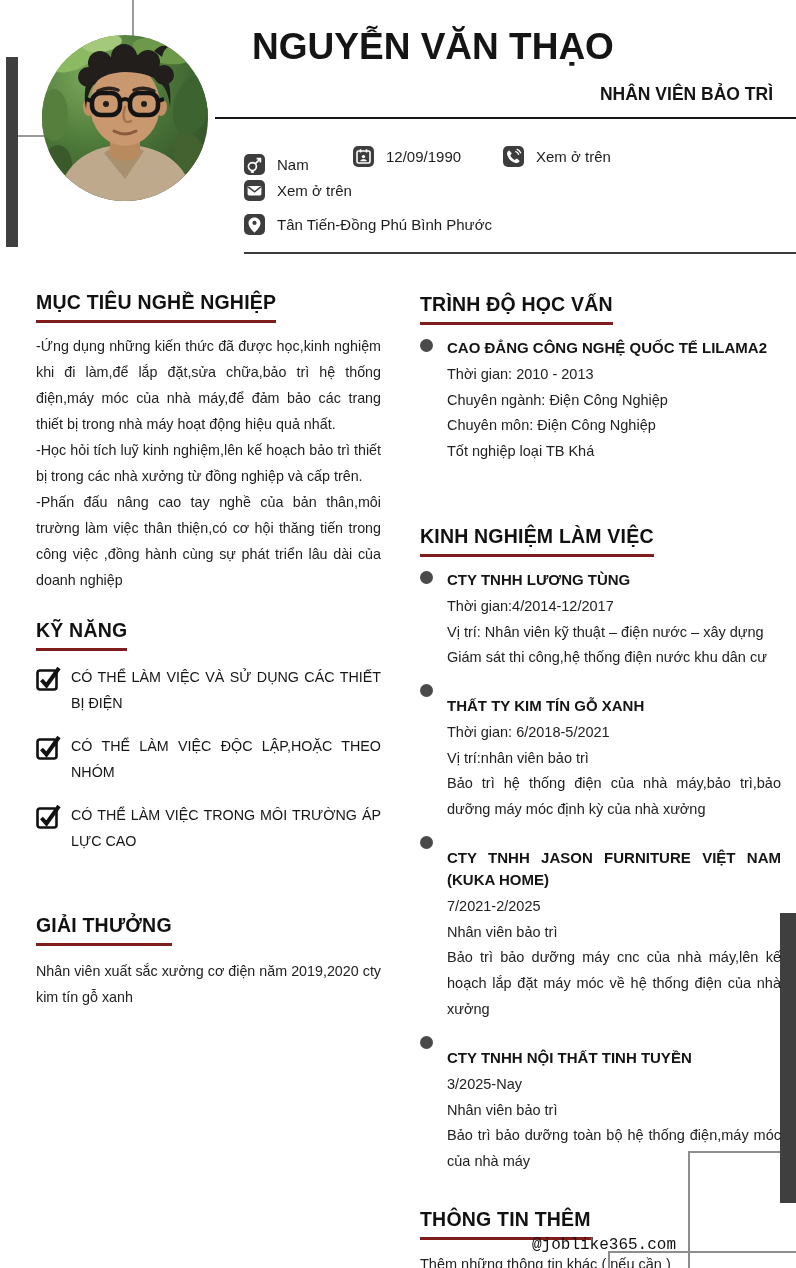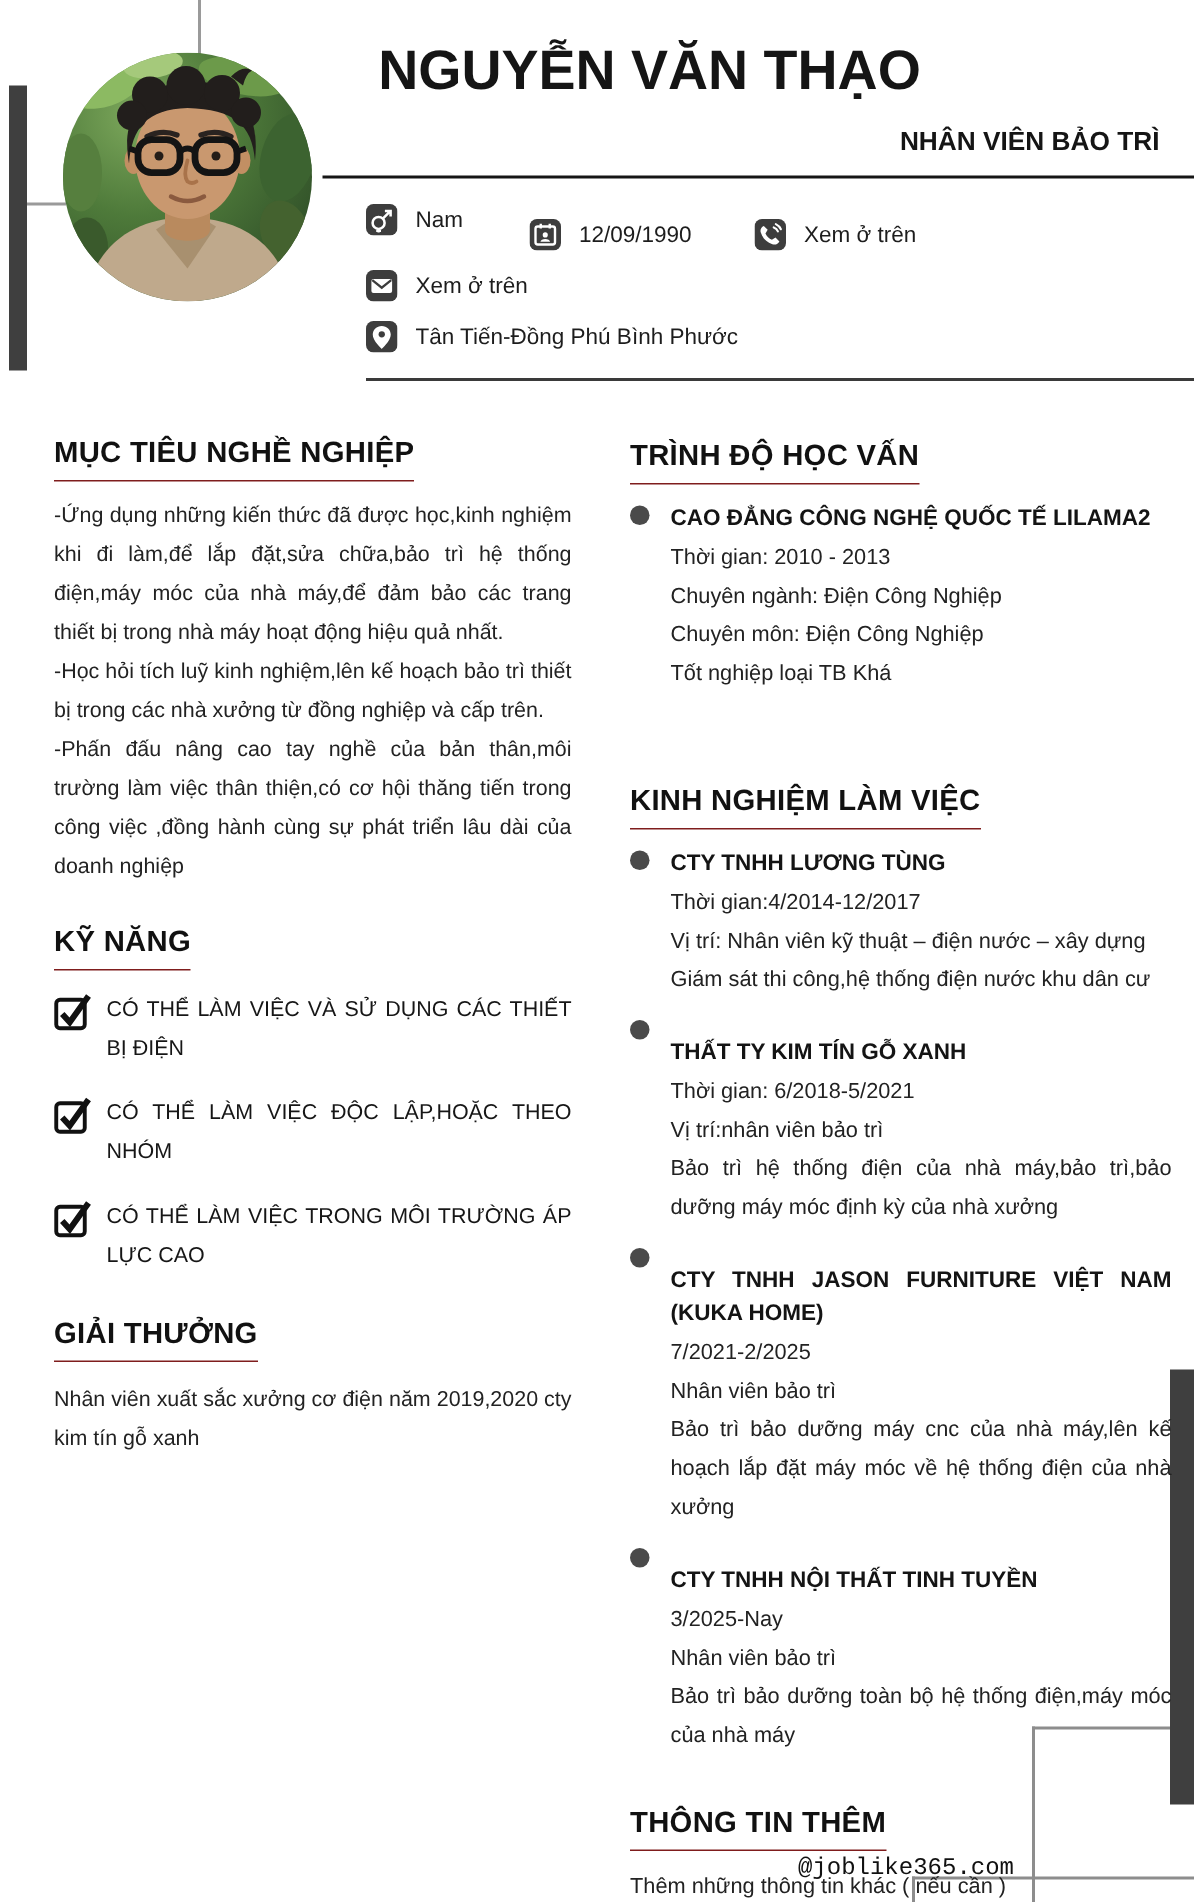--- a/index.html
+++ b/index.html
@@ -16,45 +16,45 @@
   .br-v2{position:absolute;left:608px;top:1251px;width:2px;height:17px;background:#8d8d8d;}
   
   .photo{position:absolute;left:42px;top:35px;width:166px;height:166px;border-radius:50%;
          overflow:hidden;z-index:2;}
   .name{position:absolute;left:0;top:26px;width:796px;text-align:center;font-size:37px;
         font-weight:700;letter-spacing:0px;color:#151515;padding-left:35px;}
   .job-title{position:absolute;right:23px;top:84px;font-size:17.5px;font-weight:700;color:#151515;}
   .title-divider{position:absolute;left:215px;top:117px;width:581px;height:2px;background:#161616;}
   .contact-divider{position:absolute;left:244px;top:252px;width:552px;height:1.5px;background:#3a3a3a;}
   .contact-group{position:absolute;display:flex;align-items:center;gap:12px;height:21px;}
-  .cg1{left:244px;top:136px;} .cg2{left:353px;top:146px;} .cg3{left:503px;top:146px;}
+  .cg1{left:244px;top:154px;} .cg2{left:353px;top:146px;} .cg3{left:503px;top:146px;}
   .cg4{left:244px;top:180px;} .cg5{left:244px;top:214px;}
   .contact-label{font-size:15px;color:#1d1d1d;white-space:nowrap;}
   .cicon{width:21px;height:21px;flex:0 0 21px;}
   
   .col{position:absolute;}
   .col-left{left:36px;top:283px;width:345px;}
   .col-right{left:420px;top:285px;width:361px;}
   .sec-title{display:inline-block;font-size:19.5px;font-weight:700;color:#111;
-             padding-bottom:6px;border-bottom:1px solid #7f1d1d;letter-spacing:.2px;white-space:nowrap;}
+             padding-bottom:6px;border-bottom:3px solid #7f1d1d;letter-spacing:.2px;white-space:nowrap;}
   .body-text{font-size:14.3px;line-height:26px;text-align:justify;white-space:pre-line;color:#222;}
   
   .skill-item{display:flex;align-items:flex-start;gap:10px;margin-bottom:17px;}
   .skill-text{font-size:14.3px;font-weight:400;line-height:26px;text-align:justify;color:#161616;flex:1;}
   .checkbox{width:25px;height:27px;flex:0 0 25px;margin-top:1px;}
   
   .entry{position:relative;padding-left:27px;margin-bottom:13px;}
   .bullet{position:absolute;left:0;top:2px;width:13px;height:13px;border-radius:50%;background:#4a4a4a;}
   .bullet.raised{top:-11px;}
   .entry-title{font-size:15px;font-weight:700;line-height:22px;color:#141414;margin-bottom:3px;}
   .entry-title.just{text-align:justify;}
   .entry-line{font-size:14.5px;line-height:25.7px;color:#222;}
   .entry-desc{font-size:14.5px;line-height:25.8px;text-align:justify;color:#222;}
   .mt8{margin-top:8px;} .mt10{margin-top:10px;} .mt12{margin-top:12px;} .mt13{margin-top:13px;}
-  .mt26{margin-top:26px;} .mt40{margin-top:28px;} .mt60{margin-top:60px;} .mt33{margin-top:33px;}
+  .mt26{margin-top:26px;} .mt40{margin-top:60px;} .mt60{margin-top:60px;} .mt33{margin-top:33px;}
   .footer-mark{position:absolute;left:0;top:1236px;width:676px;text-align:right;
                font-family:"Liberation Mono","DejaVu Sans Mono",monospace;font-size:16px;color:#111;}
 </style>
 </head>
 <body>
 
 <div class="page">
 
   <div class="v-line-top"></div>
   <div class="left-bar"></div>

